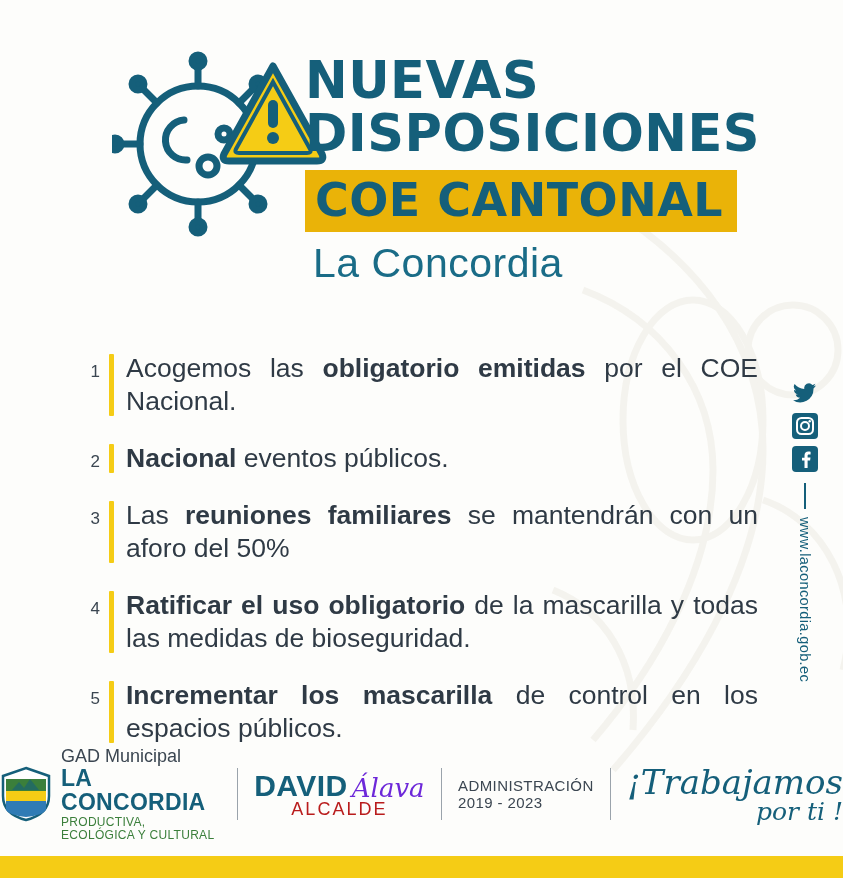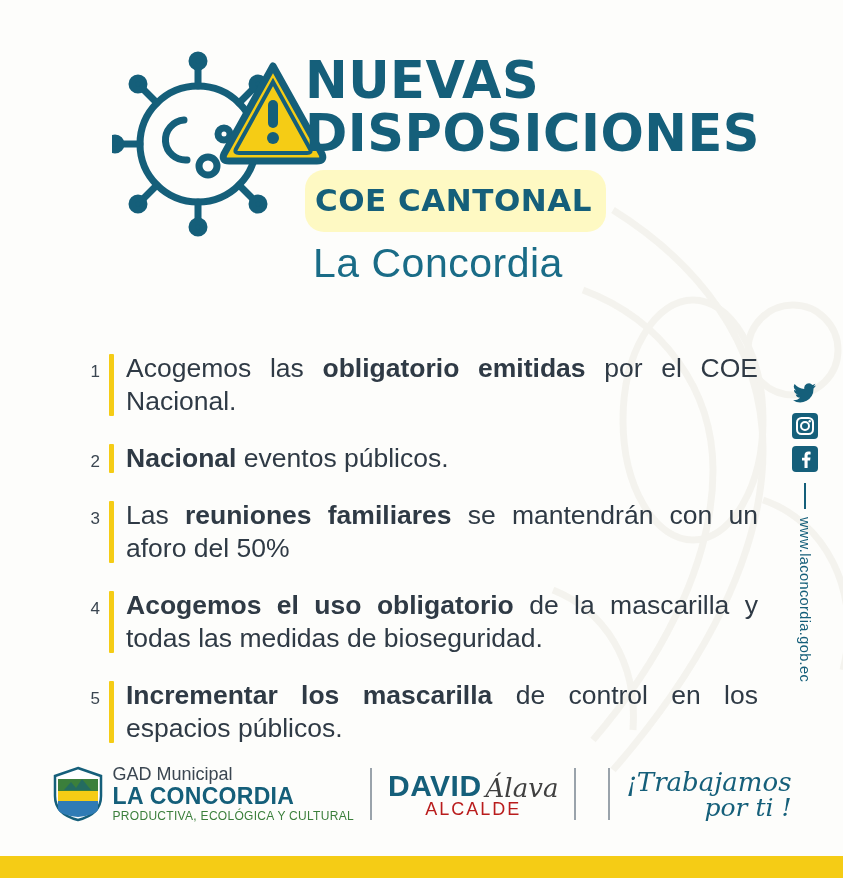--- a/index.html
+++ b/index.html
@@ -58,31 +58,30 @@
     font-family: "DejaVu Sans", sans-serif;
     font-weight: bold;
     font-size: 51px;
     line-height: 53px;
     letter-spacing: 0.5px;
     color: #155f7a;
     white-space: nowrap;
   }
   .title-highlight {
     display: inline-block;
-    background: #fef9c3;
+    background: #eab308;
     color: #155f7a;
     font-family: "DejaVu Sans", sans-serif;
     font-weight: bold;
-    font-size: 31px;
+    font-size: 46px;
     line-height: 56px;
     padding: 2px 14px 4px 10px;
     margin-top: 10px;
     letter-spacing: 0.5px;
     white-space: nowrap;
-    border-radius: 19px;
   }
   .subtitle {
     font-family: "Liberation Sans", sans-serif;
     font-size: 41px;
     color: #1a6c87;
     margin-top: 8px;
     margin-left: 8px;
     letter-spacing: 0.5px;
   }
 
@@ -190,34 +189,34 @@
   }
   .gad-text { line-height: 1.05; }
   .gad-l1 { font-size: 18px; color: #3b4651; }
   .gad-l2 { font-size: 23px; font-weight: bold; color: #155f7a; letter-spacing: .3px; }
   .gad-l3 { font-size: 12px; color: #3b7f3b; letter-spacing: .3px; margin-top: 2px; }
   .alc-l1 { font-size: 30px; font-weight: bold; color: #155f7a; letter-spacing: .5px; }
   .alc-script {
     font-family: "DejaVu Serif", serif;
     font-style: italic;
     font-size: 26px;
-    color: #404040;
+    color: #6d28d9;
     margin-left: 4px;
   }
   .alc-l2 { font-size: 18px; color: #b91c1c; letter-spacing: 2px; margin-top: -4px; text-align: center; }
   .adm-l1 { font-size: 15px; color: #3b4651; letter-spacing: .4px; }
   .adm-l2 { font-size: 15px; color: #3b4651; letter-spacing: .4px; }
   .slogan {
     font-family: "DejaVu Serif", serif;
     font-style: italic;
     color: #155f7a;
     text-align: center;
     line-height: 1.0;
   }
-  .slogan-1 { font-size: 26px; }
+  .slogan-1 { font-size: 34px; }
   .slogan-2 { font-size: 25px; margin-left: 26px; text-align: right; }
 
   .bottom-bar {
     position: absolute;
     left: 0; bottom: 0;
     width: 843px; height: 22px;
     background: #f5cc15;
   }
 </style>
 </head>
@@ -310,21 +309,21 @@
       <div class="item-bar"></div>
       <div class="item-text">
         <span>Las </span><b>reuniones familiares</b><span> se mantendrán con un aforo del 50%</span>
       </div>
     </div>
 
     <div class="item">
       <div class="item-num">4</div>
       <div class="item-bar"></div>
       <div class="item-text">
-        <b>Acogemos el uso obligatorio</b><span> de la mascarilla y todas las medidas de bioseguridad.</span>
+        <b>Ratificar el uso obligatorio</b><span> de la mascarilla y todas las medidas de bioseguridad.</span>
       </div>
     </div>
 
     <div class="item">
       <div class="item-num">5</div>
       <div class="item-bar"></div>
       <div class="item-text">
         <b>Incrementar los mascarilla</b><span> de control en los espacios públicos.</span>
       </div>
     </div>
@@ -379,20 +378,26 @@
         <div style="display:flex;align-items:flex-end;">
           <span class="alc-l1">DAVID</span>
           <span class="alc-script">Álava</span>
         </div>
         <div class="alc-l2">ALCALDE</div>
       </div>
     </div>
 
     <div class="f-sep"></div>
 
+    <div class="f-block">
+      <div>
+        <div class="adm-l1">ADMINISTRACIÓN</div>
+        <div class="adm-l2">2019 - 2023</div>
+      </div>
+    </div>
 
     <div class="f-sep"></div>
 
     <div class="f-block">
       <div class="slogan">
         <div class="slogan-1">¡Trabajamos</div>
         <div class="slogan-2">por ti !</div>
       </div>
     </div>
 

